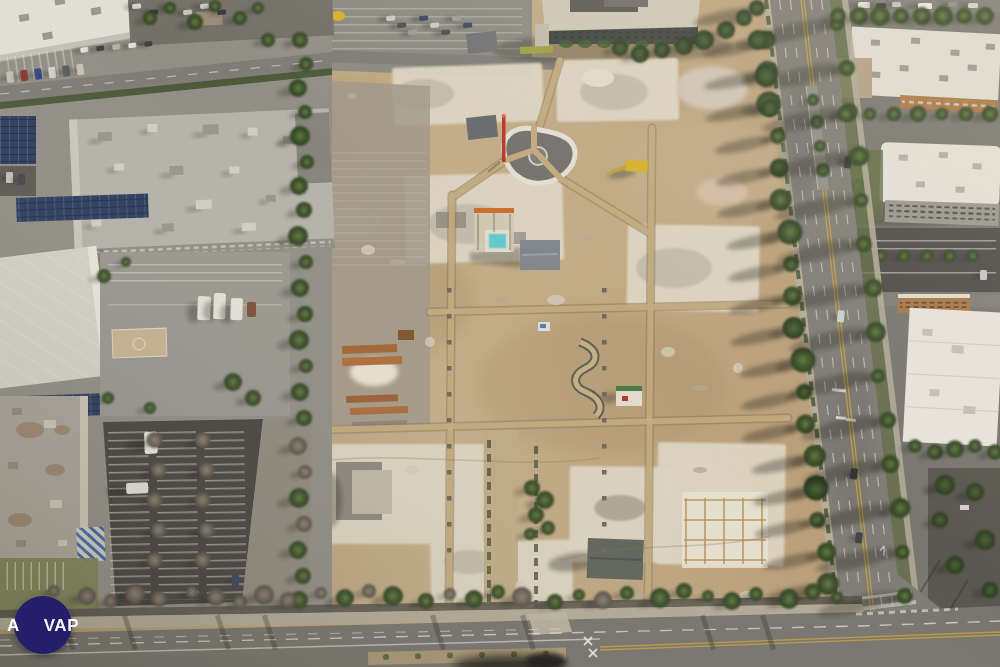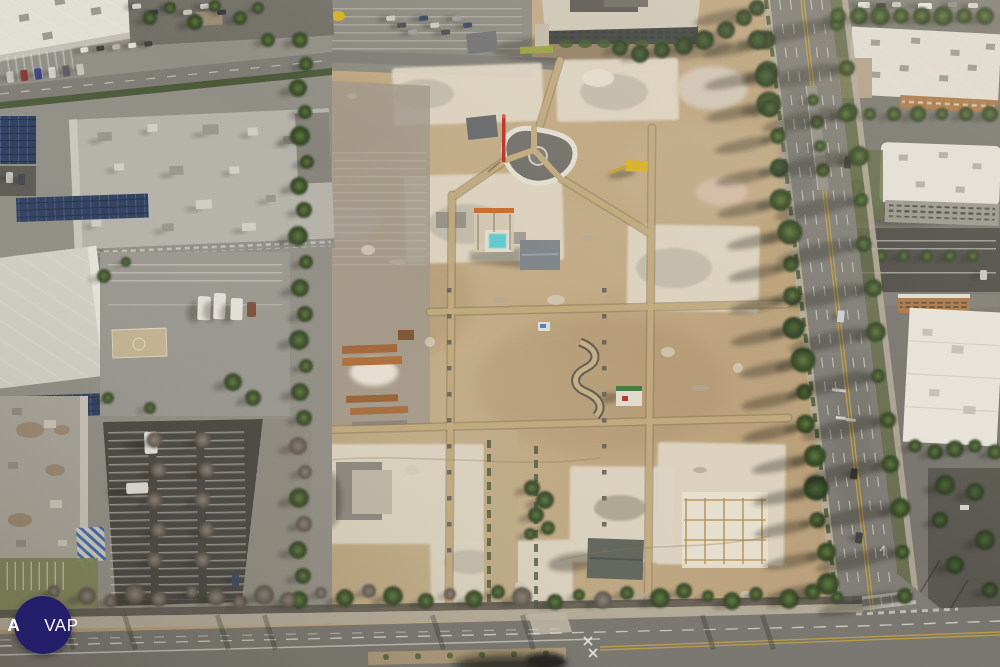--- a/index.html
+++ b/index.html
@@ -6,21 +6,21 @@
   #stage{position:relative;width:1000px;height:667px;overflow:hidden;background:#b59873;
          font-family:"Liberation Sans",sans-serif;}
   #scene{position:absolute;left:0;top:0;display:block;}
   
   #logo{position:absolute;left:14px;top:596px;width:58px;height:58px;border-radius:50%;
         background:var(--logo_bg,#241e6b);display:flex;align-items:center;justify-content:center;
         box-shadow:0 0 0 1px rgba(255,255,255,.06), 0 2px 6px rgba(0,0,0,.45);}
   #logo .t{color:var(--logo_fg,#fff);font-size:17px;letter-spacing:.5px;line-height:1;
            display:flex;align-items:baseline;}
   #logo .b{font-weight:800;}
-  #logo .l{font-weight:400;opacity:.96;margin-left:24px;}
+  #logo .l{font-weight:700;opacity:.96;margin-left:24px;}
 </style>
 </head>
 <body>
 
 <div id="stage">
   <svg id="scene" width="1000" height="667" viewBox="0 0 1000 667">
     <defs>
         <linearGradient id="gDirt">
           <stop offset="0%" stop-color="#b3966f"></stop>
           <stop offset="45%" stop-color="#c7b089"></stop>

